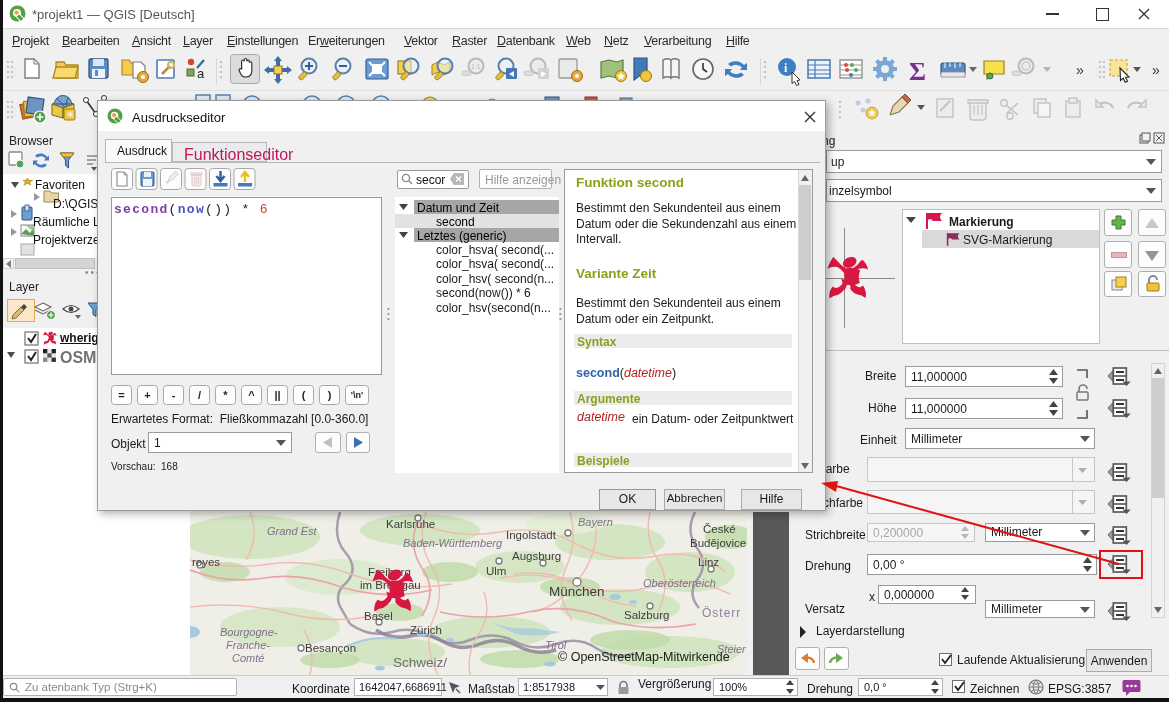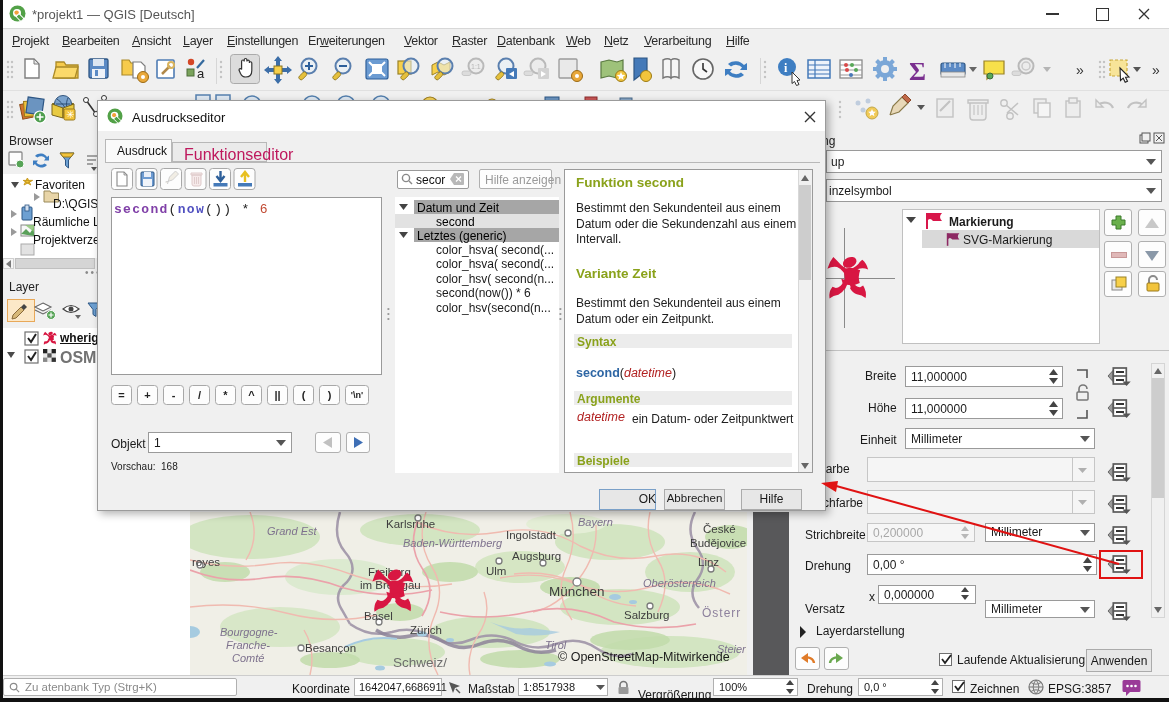--- a/index.html
+++ b/index.html
@@ -820,20 +820,21 @@
         <text x="62.5" y="14">-</text>
         <text x="88.5" y="14">/</text>
         <text x="114.5" y="14">*</text>
         <text x="140.5" y="14">^</text>
         <text x="166.5" y="14">||</text>
         <text x="192.5" y="14">(</text>
         <text x="218.5" y="14">)</text>
         <text x="246" y="13" font-size="9">'\n'</text>
       </g>
  </svg>
+ <div class="ab" style="left:13px;top:311px;font-size:12px">Erwartetes Format:&nbsp; Fließkommazahl [0.0-360.0]</div>
  <div class="ab" style="left:13px;top:336px;font-size:12px">Objekt</div>
  <div class="bord ab" style="left:50px;top:331px;width:144px;height:21px"></div>
  <div class="ab" style="left:56px;top:335px;font-size:12px">1</div>
  <svg class="ab" style="left:178px;top:339px" width="10" height="6">
       <path d="M0 0l5 6 5-6z" fill="#555"></path>
     </svg>
  <div class="btn ab" style="left:217px;top:331px;width:26px;height:21px"></div>
  <svg class="ab" style="left:225px;top:336px" width="9" height="11">
       <path d="M9 0L0 5.5 9 11z" fill="#c0c0c0"></path>
     </svg>
@@ -890,21 +891,21 @@
  <div class="ab" style="left:700px;top:69px;width:14px;height:302px;background:#f0f0f0;border-left:1px solid #d8d8d8;box-sizing:border-box"></div>
  <svg class="ab" style="left:703px;top:74px" width="8" height="6">
       <path d="M4 0L8 6H0z" fill="#666"></path>
     </svg>
  <svg class="ab" style="left:703px;top:362px" width="8" height="6">
       <path d="M4 6L8 0H0z" fill="#666"></path>
     </svg>
  <div class="ab" style="left:701px;top:84px;width:12px;height:95px;background:#cdcdcd"></div>
 
  <div class="ab" style="left:501px;top:388px;width:57px;height:21px;background:#e7e7e7;border:1px solid #7aa0c8;box-sizing:border-box"></div>
- <div class="ab" style="left:501px;top:391px;width:57px;text-align:right;font-size:12px">OK</div>
+ <div class="ab" style="left:501px;top:391px;width:57px;text-align:center;font-size:12px">OK</div>
  <div class="ab" style="left:566px;top:388px;width:61px;height:21px;background:#e7e7e7;border:1px solid #ababab;box-sizing:border-box"></div>
  <div class="ab" style="left:566px;top:391px;width:61px;text-align:center;font-size:11.5px">Abbrechen</div>
  <div class="ab" style="left:643px;top:388px;width:61px;height:21px;background:#e7e7e7;border:1px solid #ababab;box-sizing:border-box"></div>
  <div class="ab" style="left:643px;top:391px;width:61px;text-align:center;font-size:12px">Hilfe</div>
 </div>
 
 <div class="ab" id="statusbar" style="left:0;top:675px;width:1169px;height:23px;background:#f0f0f0;border-top:1px solid #cdcdcd">
  <div class="ab" style="left:3px;top:2px;width:234px;height:18px;background:#fff;border:1px solid #b0b0b0;border-radius:2px;box-sizing:border-box"></div>
  <svg class="ab" style="left:9px;top:6px" width="11" height="11" viewBox="0 0 12 12">
       <circle cx="5" cy="5" r="3.6" fill="none" stroke="#8a8a8a" stroke-width="1.3"></circle>
@@ -921,21 +922,21 @@
  <div class="ab" style="left:468px;top:6px;font-size:12px">Maßstab</div>
  <div class="ab" style="left:518px;top:2px;width:90px;height:18px;background:#fff;border:1px solid #b0b0b0;box-sizing:border-box"></div>
  <div class="ab" style="left:523px;top:5px;font-size:11px">1:8517938</div>
  <svg class="ab" style="left:596px;top:9px" width="9" height="5">
       <path d="M0 0l4.5 5L9 0z" fill="#555"></path>
     </svg>
  <svg class="ab" style="left:617px;top:4px" width="13" height="15" viewBox="0 0 13 15">
       <path d="M3 7V5a3.5 3.5 0 0 1 7 0v2" fill="none" stroke="#777" stroke-width="1.6"></path>
       <rect x="1.5" y="7" width="10" height="7" rx="1" fill="#999"></rect>
     </svg>
- <div class="ab" style="left:638px;top:12px;font-size:12px">Vergrößerung</div>
+ <div class="ab" style="left:638px;top:1px;font-size:12px">Vergrößerung</div>
  <div class="ab" style="left:713px;top:2px;width:85px;height:18px;background:#fff;border:1px solid #b0b0b0;box-sizing:border-box"></div>
  <div class="ab" style="left:719px;top:5px;font-size:11px">100%</div>
  <svg class="ab" style="left:786px;top:4px" width="8" height="14">
       <path d="M4 0L8 5H0z" fill="#444"></path>
       <path d="M4 14L8 9H0z" fill="#444"></path>
     </svg>
  <div class="ab" style="left:807px;top:6px;font-size:12px">Drehung</div>
  <div class="ab" style="left:858px;top:2px;width:85px;height:18px;background:#fff;border:1px solid #b0b0b0;box-sizing:border-box"></div>
  <div class="ab" style="left:864px;top:5px;font-size:11px">0,0 °</div>
  <svg class="ab" style="left:931px;top:4px" width="8" height="14">

